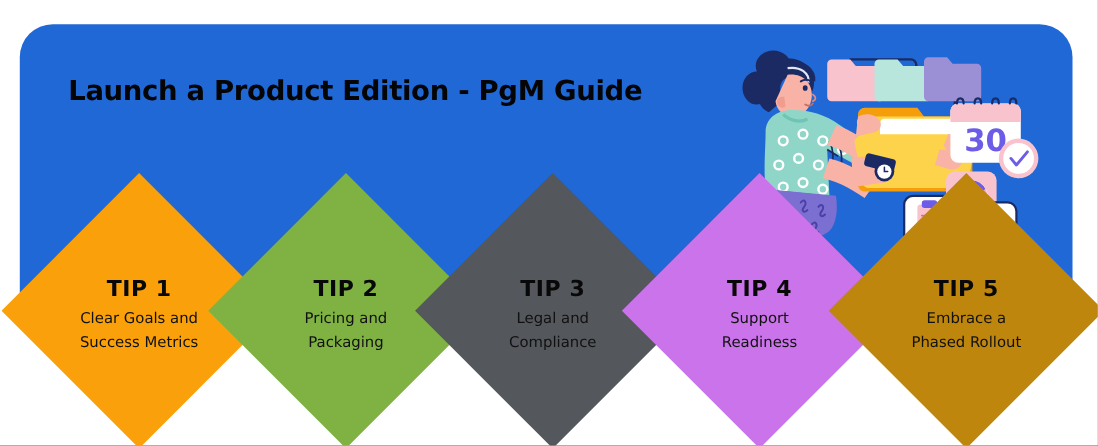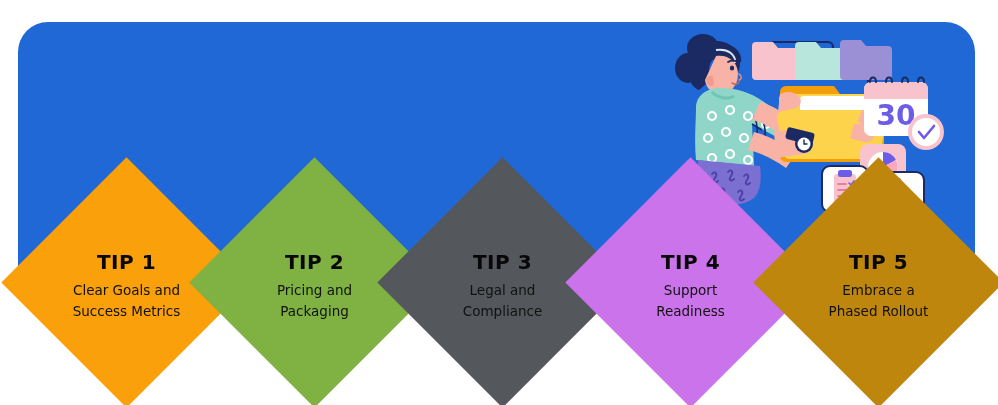--- a/index.html
+++ b/index.html
@@ -60,30 +60,31 @@
   }
   .d-line{
     font-size:13.5px;
     color:#111111;
     line-height:1.55;
     white-space:nowrap;
     text-align:center;
   }
 
   
-  .illus{position:absolute;left:668px;top:20px;width:300px;height:196px;}
+  .illus{position:absolute;left:668px;top:32px;width:300px;height:196px;}
   .illus svg{display:block;}
 </style>
 </head>
 <body>
 
 <div id="stage">
 
   <div class="panel"></div>
 
+  <div class="title">Launch a Product Edition - PgM Guide</div>
 
   <div class="illus">
     <svg width="300" height="196" viewBox="0 0 300 196" xmlns="http://www.w3.org/2000/svg">
 
       <g fill="none" stroke="#1b2a63" stroke-width="2.2" stroke-linecap="round" stroke-linejoin="round">
         <path d="M105,22 h55 a5,5 0 0 1 5,5 v14"></path>
         <path d="M186,22 h-0"></path>
         <path d="M143,48 h52 a5,5 0 0 1 5,5 v10"></path>
         <path d="M143,48 h-0"></path>
       </g>

